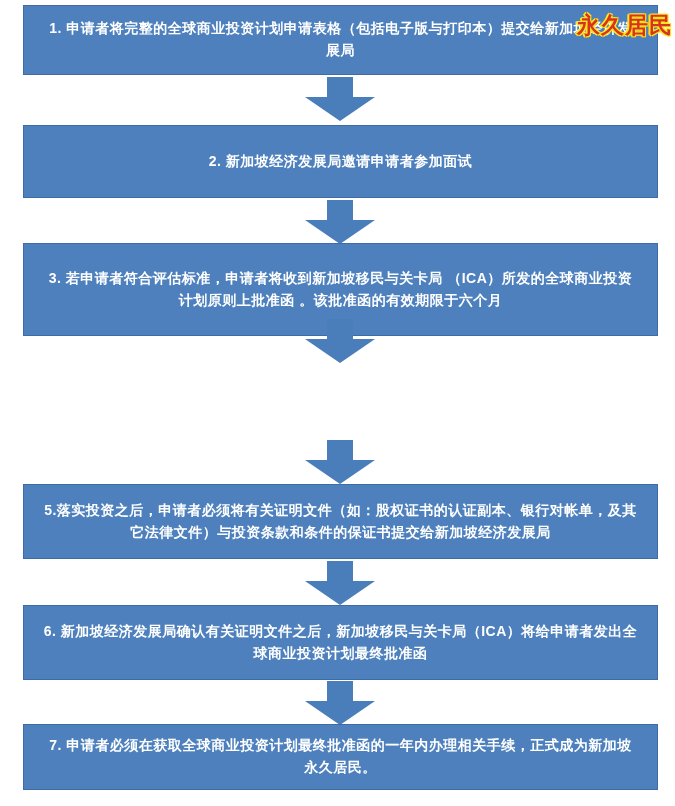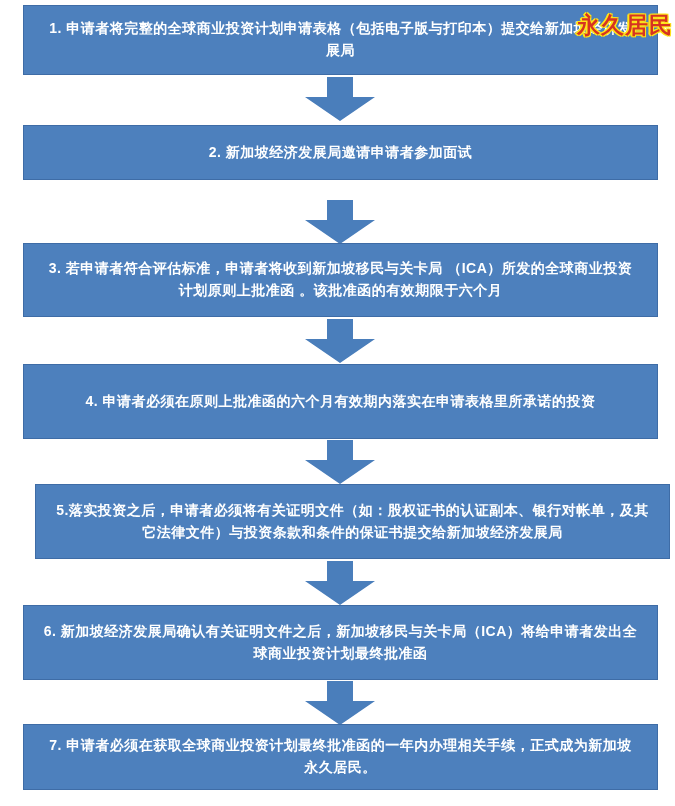--- a/index.html
+++ b/index.html
@@ -81,24 +81,24 @@
     color: var(--watermark-yellow);
     text-shadow:
       -1px -1px 0 var(--watermark-outline),
        1px -1px 0 var(--watermark-outline),
       -1px  1px 0 var(--watermark-outline),
        1px  1px 0 var(--watermark-outline);
     z-index: 5;
   }
   
   #box1 { top: 5px;   height: 70px; }
-  #box2 { top: 125px; height: 55px; }
-  #box3 { top: 243px; height: 74px; }
+  #box2 { top: 125px; height: 73px; }
+  #box3 { top: 243px; height: 93px; }
   #box4 { top: 364px; height: 75px; }
-  #box5 { top: 484px; height: 75px; margin-left: 12px; }
+  #box5 { top: 484px; height: 75px; }
   #box6 { top: 605px; height: 75px; }
   #box7 { top: 724px; height: 66px; }
   #arrow1 { top: 77px; }
   #arrow2 { top: 200px; }
   #arrow3 { top: 319px; }
   #arrow4 { top: 440px; }
   #arrow5 { top: 561px; }
   #arrow6 { top: 681px; }
 </style>
 </head>
@@ -116,23 +116,20 @@
     <div class="step-text">2.  新加坡经济发展局邀请申请者参加面试</div>
   </div>
   <div id="arrow2" class="flow-arrow"></div>
 
   <div id="box3" class="step-box">
     <div class="step-text">3.  若申请者符合评估标准，申请者将收到新加坡移民与关卡局 （ICA）所发的全球商业投资
 计划原则上批准函 。该批准函的有效期限于六个月</div>
   </div>
   <div id="arrow3" class="flow-arrow"></div>
 
-  <div id="box4" class="step-box">
-    <div class="step-text">4.  申请者必须在原则上批准函的六个月有效期内落实在申请表格里所承诺的投资</div>
-  </div>
   <div id="arrow4" class="flow-arrow"></div>
 
   <div id="box5" class="step-box">
     <div class="step-text">5.落实投资之后，申请者必须将有关证明文件（如：股权证书的认证副本、银行对帐单，及其
 它法律文件）与投资条款和条件的保证书提交给新加坡经济发展局</div>
   </div>
   <div id="arrow5" class="flow-arrow"></div>
 
   <div id="box6" class="step-box">
     <div class="step-text">6.  新加坡经济发展局确认有关证明文件之后，新加坡移民与关卡局（ICA）将给申请者发出全

